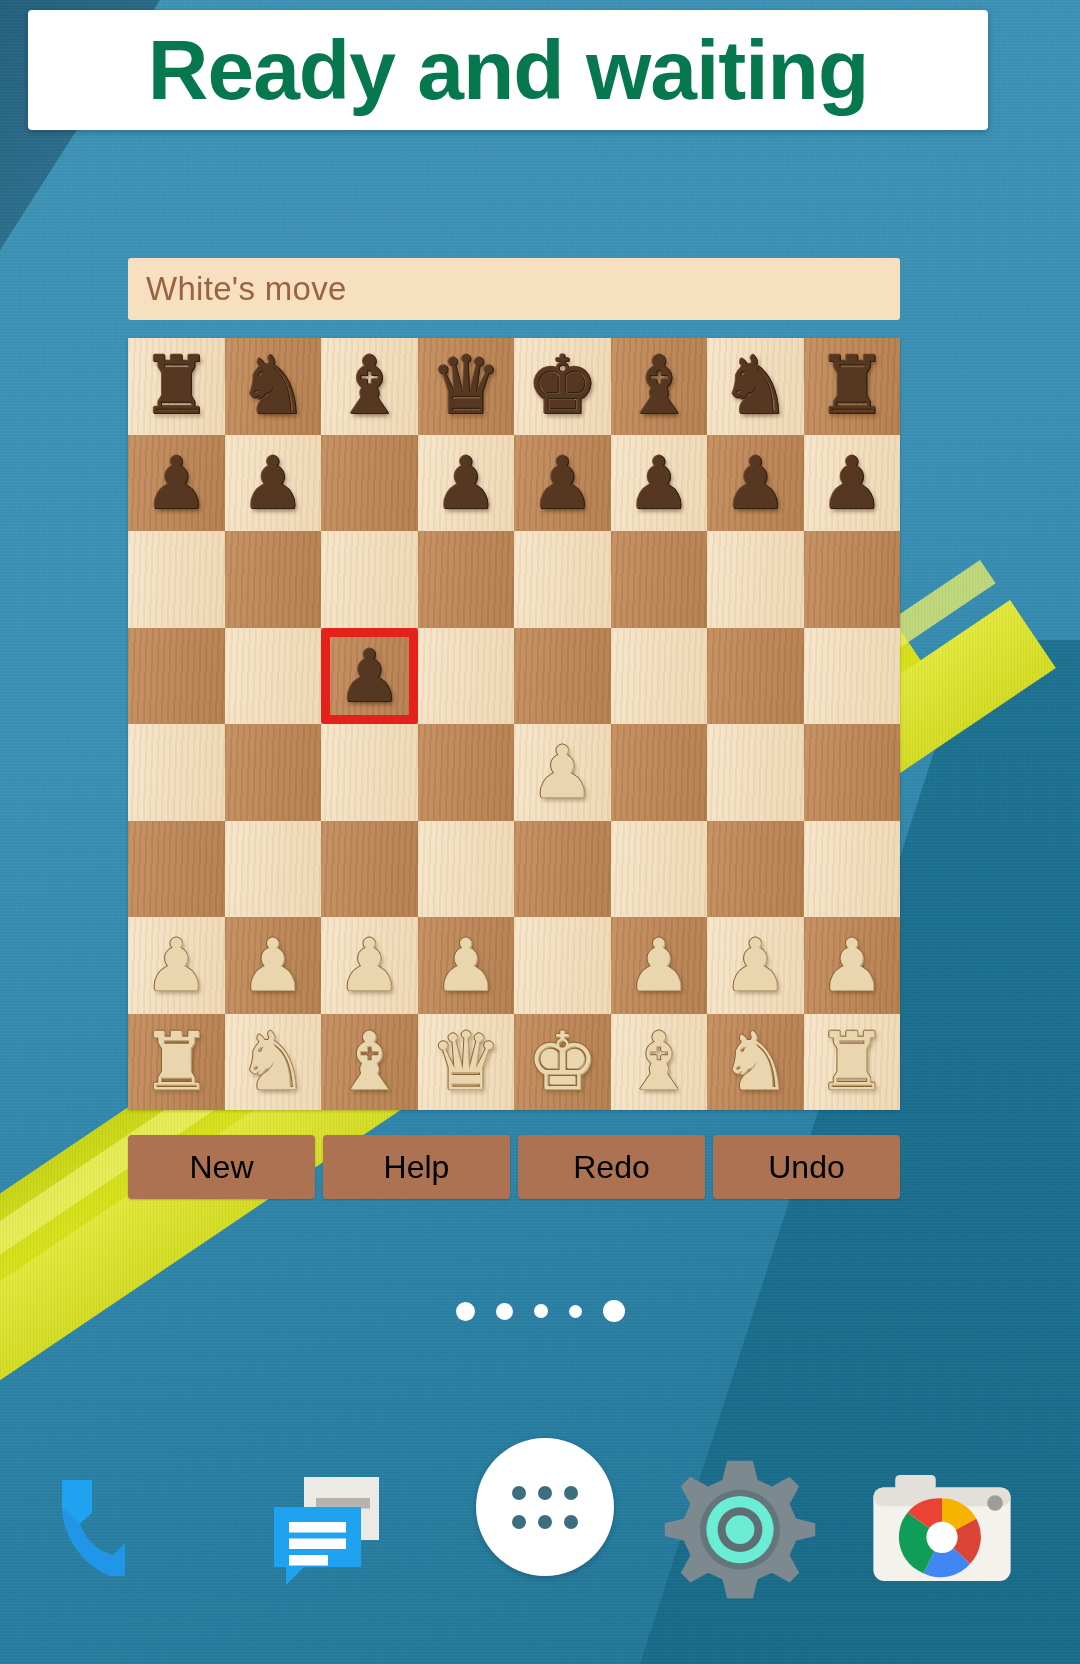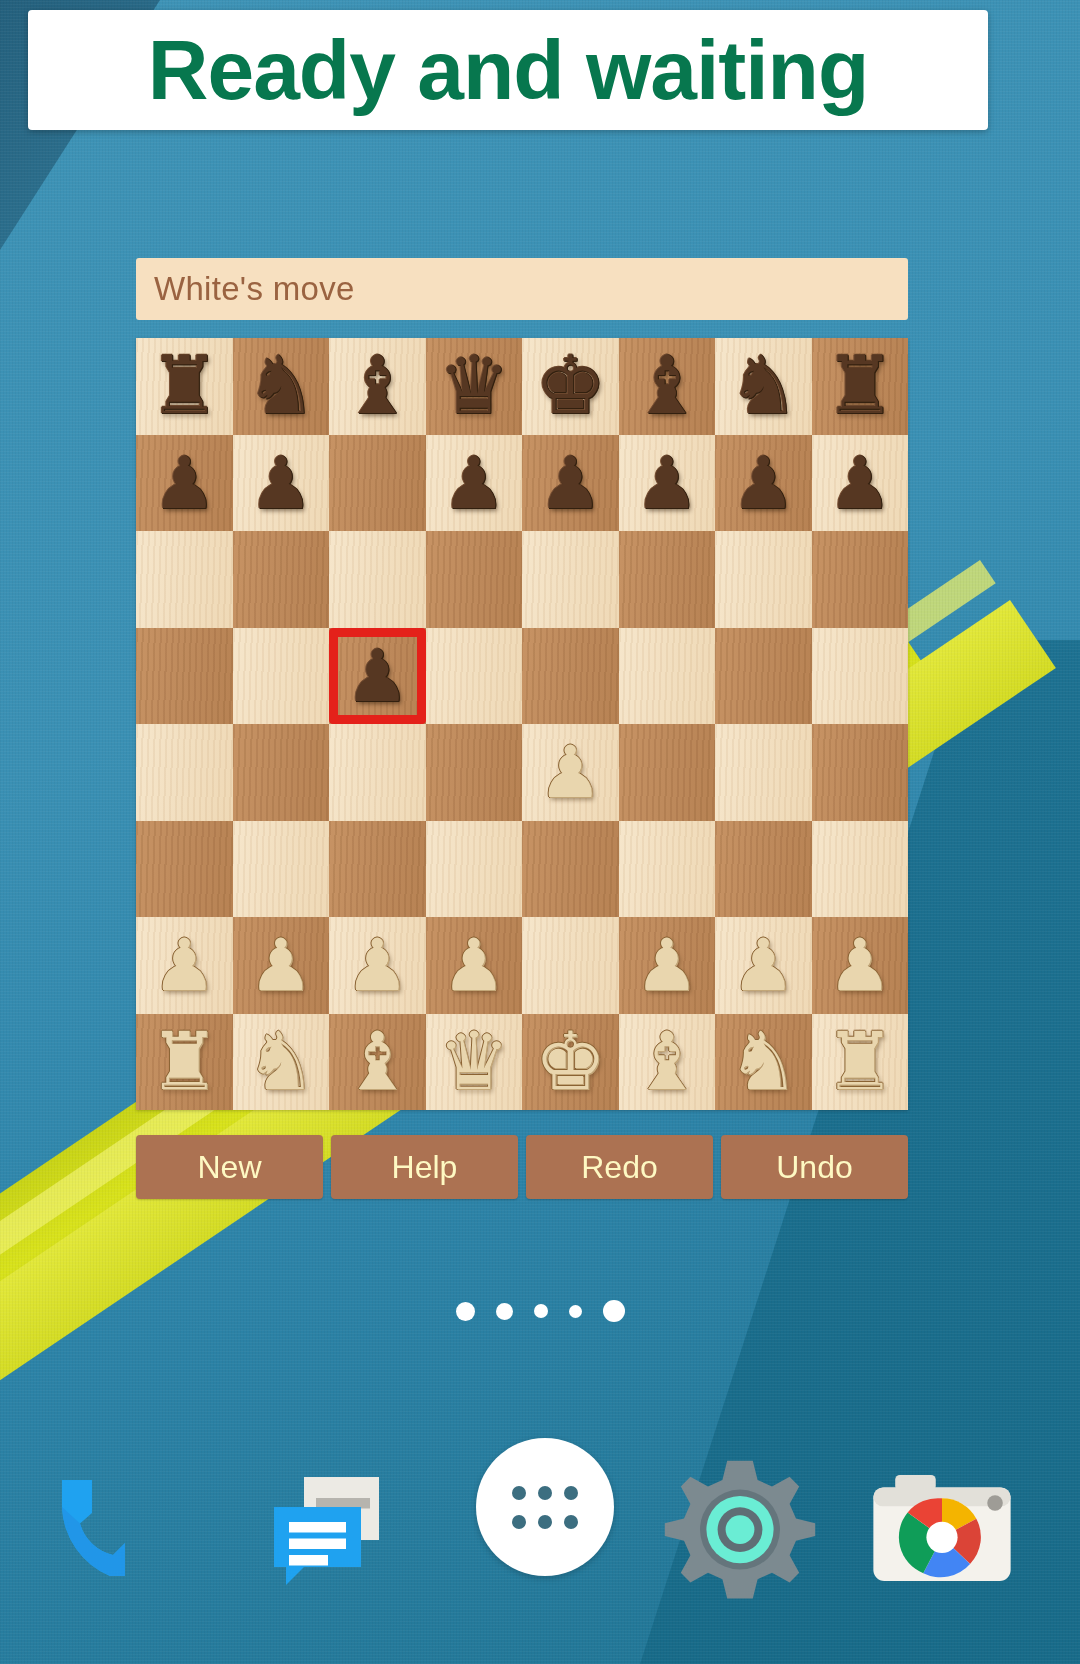--- a/index.html
+++ b/index.html
@@ -66,21 +66,21 @@
   #header-title {
     color:#07774E;
     font-size:84px;
     font-weight:bold;
     letter-spacing:-1px;
     line-height:1;
     white-space:nowrap;
   }
 
   
-  #app-panel { position:absolute; left:12px; top:0; width:880px; height:1664px; z-index:3; }
+  #app-panel { position:absolute; left:4px; top:0; width:880px; height:1664px; z-index:3; }
 
   #status-bar {
     position:absolute; left:124px; top:258px; width:772px; height:62px;
     background:#F7E0C0;
     border-radius:3px;
     display:flex; align-items:center;
   }
   #status-text {
     color:#9A6341;
     font-size:33px;
@@ -143,21 +143,21 @@
   
   #control-bar {
     position:absolute; left:124px; top:1135px; width:772px; height:64px;
     display:flex; gap:8px;
   }
   .ctrl-btn {
     flex:1;
     background:#AC7252;
     border:none;
     border-radius:4px;
-    color:#fef9c3;
+    color:#000000;
     font-size:32px;
     font-family:"Liberation Sans", sans-serif;
     display:flex; align-items:center; justify-content:center;
     cursor:pointer;
     box-shadow:0 1px 2px rgba(0,0,0,.2);
   }
 
   
   #page-dots {
     position:absolute; left:0; top:1300px; width:1080px;

